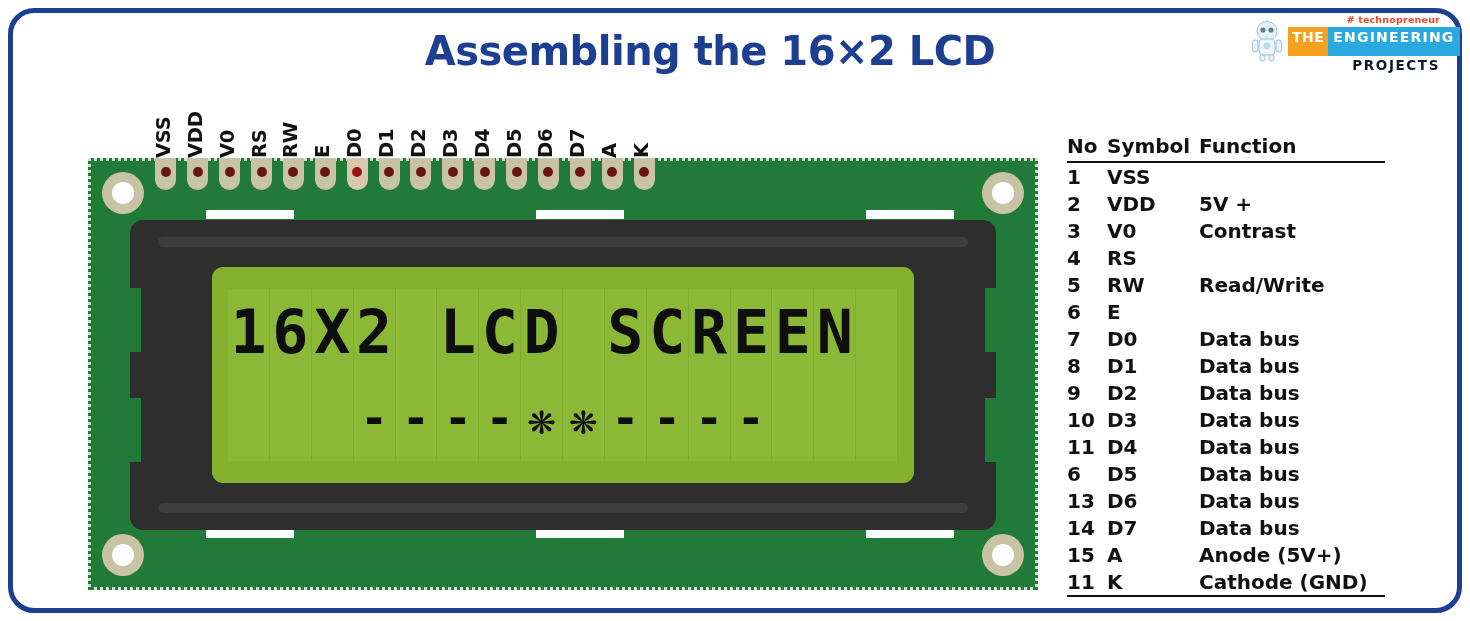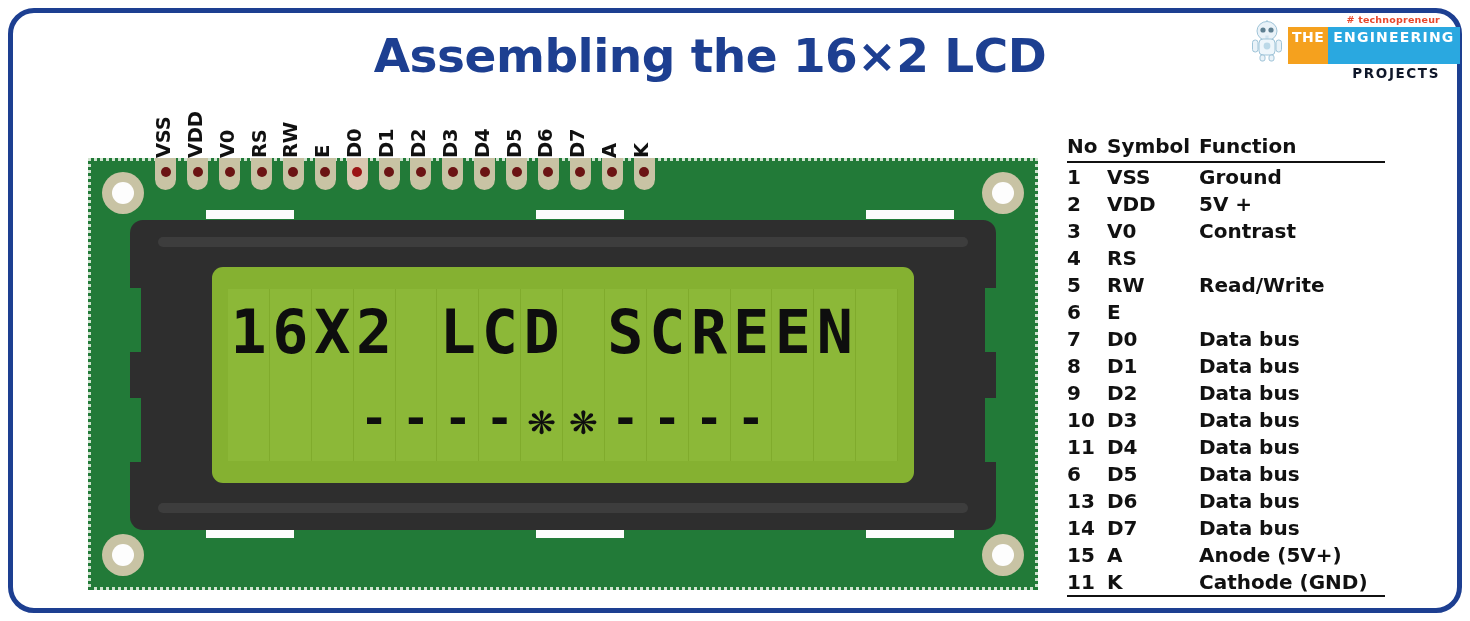--- a/index.html
+++ b/index.html
@@ -33,21 +33,21 @@
     pointer-events: none;
   }
 
   
   .title {
     position: absolute;
     left: 180px;
     top: 28px;
     width: 1060px;
     text-align: center;
-    font-size: 47px;
+    font-size: 40px;
     font-weight: bold;
     color: #1d3f91;
     letter-spacing: -0.5px;
     white-space: nowrap;
     font-family: "DejaVu Sans", sans-serif;
   }
 
   
   .logo {
     position: absolute;
@@ -74,21 +74,21 @@
     font-size: 9.5px;
     font-weight: bold;
     color: #e8472b;
     letter-spacing: .2px;
     line-height: 12px;
     height: 13px;
     font-family: "DejaVu Sans", sans-serif;
   }
   .logo-bar {
     display: flex;
-    height: 37px;
+    height: 29px;
     align-items: stretch;
   }
   .logo-the {
     background: #f5a11e;
     color: #ffffff;
     font-size: 14px;
     font-weight: bold;
     line-height: 21px;
     padding: 0 4px;
     letter-spacing: .5px;
@@ -515,21 +515,20 @@
   <div class="pintable">
     <div class="pt-row head">
       <div class="pt-no">No</div>
       <div class="pt-symbol">Symbol</div>
       <div class="pt-func">Function</div>
     </div>
     <div id="pt-body">
         <div class="pt-row">
           <div class="pt-no">1</div>
           <div class="pt-symbol">VSS</div>
-          <div class="pt-func">Ground</div>
         </div>
         <div class="pt-row">
           <div class="pt-no">2</div>
           <div class="pt-symbol">VDD</div>
           <div class="pt-func">5V +</div>
         </div>
         <div class="pt-row">
           <div class="pt-no">3</div>
           <div class="pt-symbol">V0</div>
           <div class="pt-func">Contrast</div>

